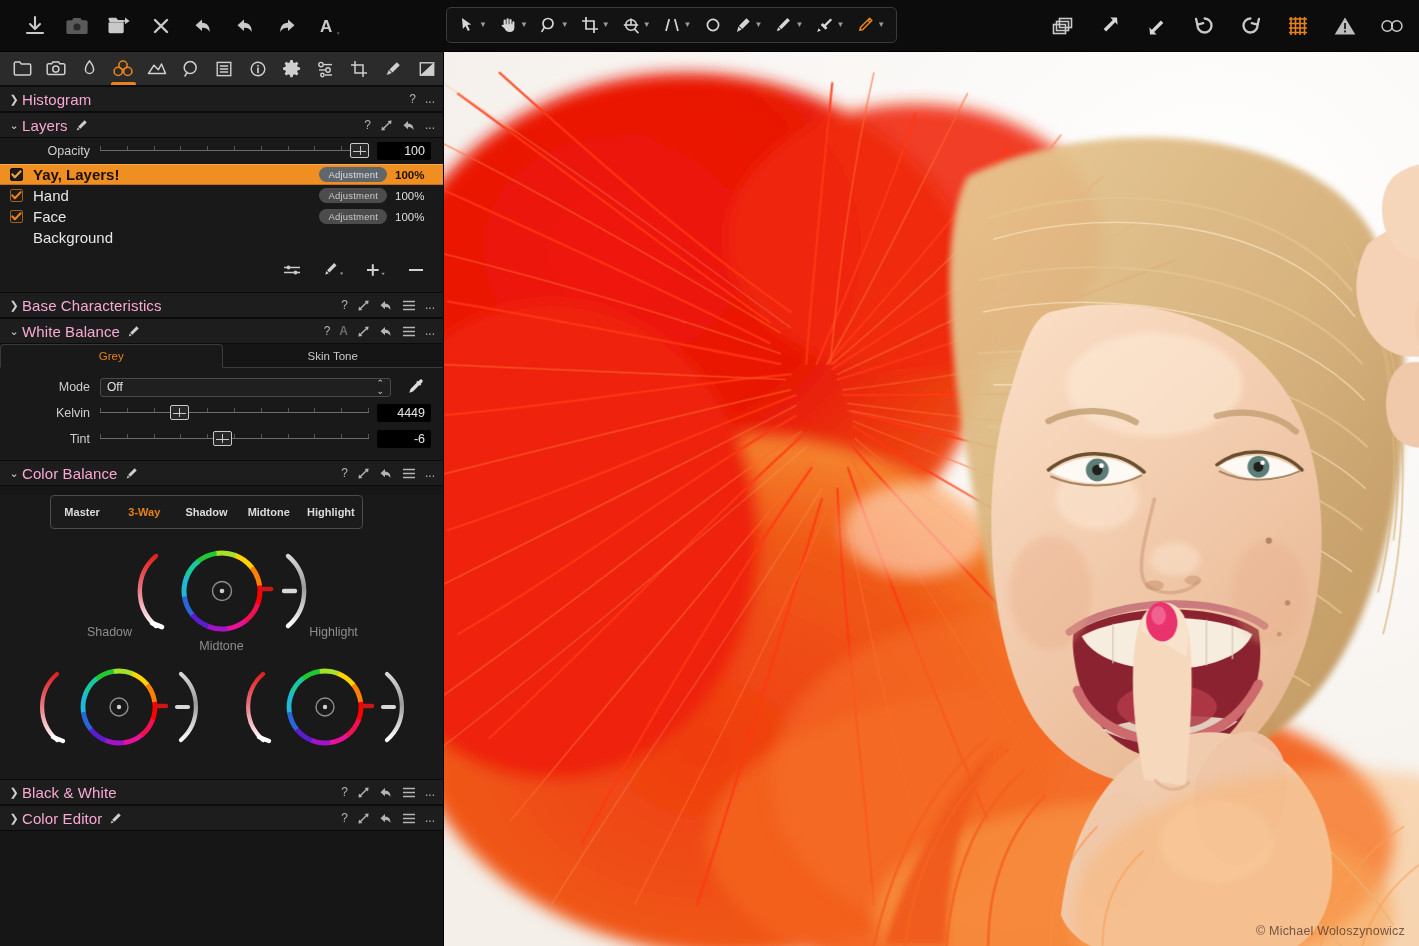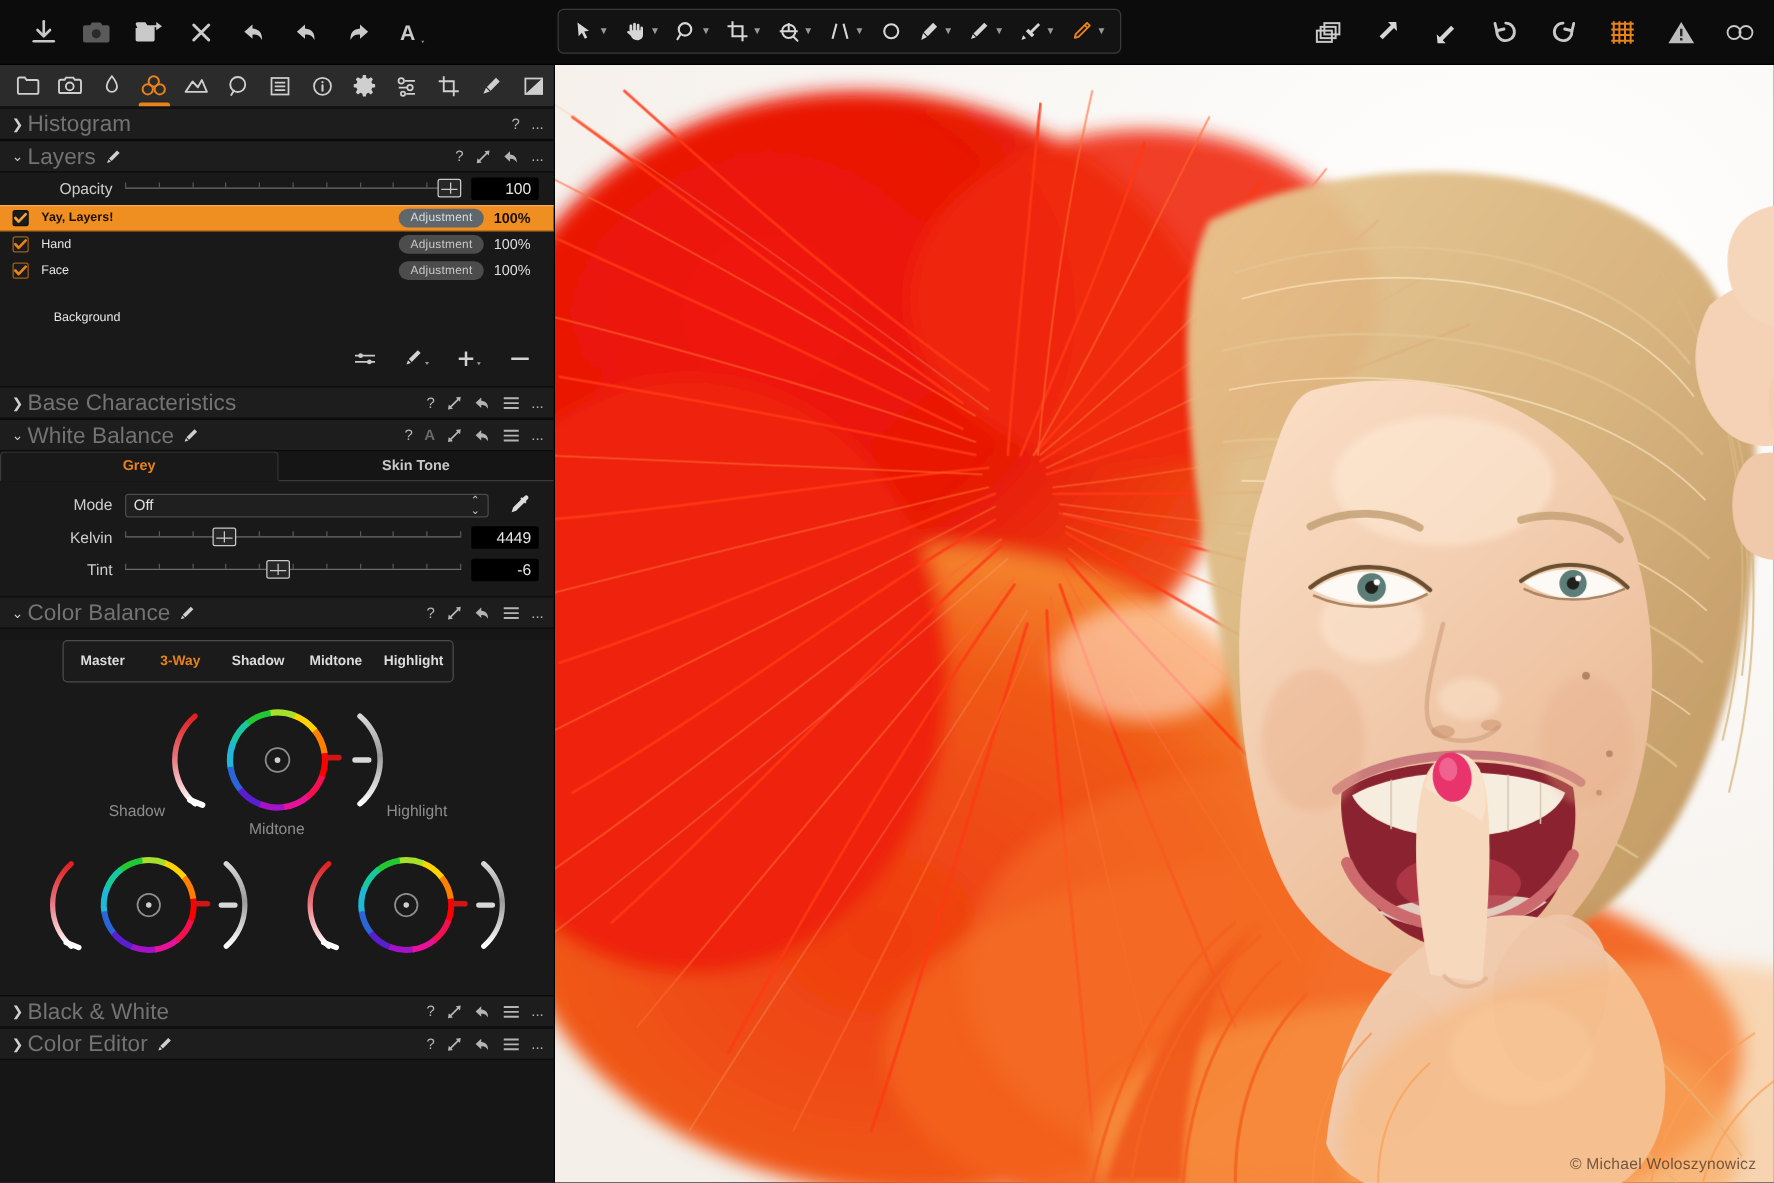--- a/index.html
+++ b/index.html
@@ -46,21 +46,21 @@
     background: #e8821a; border-radius: 2px 2px 0 0;
   }
   .panels { flex: 1; overflow: hidden; background: #161616; }
 
   .sect-hdr {
     height: 26px; display: flex; align-items: center;
     background: #1d1d1d; border-top: 1px solid #0b0b0b; border-bottom: 1px solid #0b0b0b;
     padding: 0 8px 0 6px; position: relative;
   }
   .sect-hdr .arrow { width: 16px; color: #cfcfcf; font-size: 11px; text-align: center; }
-  .sect-hdr .title { color: #737373; font-size: 18px; letter-spacing: .1px; }
+  .sect-hdr .title { color: #f9a8d4; font-size: 15px; letter-spacing: .1px; }
   .sect-hdr .hdr-icons { margin-left: auto; display: flex; align-items: center; gap: 9px; }
   .hi { color: #b4b4b4; font-size: 12px; line-height: 1; cursor: pointer; display:flex; align-items:center;}
   .hi.dim { color: #6a6a6a; }
   .brushdot { margin-left: 7px; display: inline-flex; }
 
   .panel-body { background: #191919; }
 
   
   .row { display: flex; align-items: center; height: 26px; padding: 0 12px 0 0; }
   .row .lbl { width: 100px; text-align: right; color: #cdcdcd; font-size: 12.5px; padding-right: 10px; }
@@ -84,39 +84,39 @@
   .layer-row {
     height: 21px; display: flex; align-items: center; padding: 0 6px 0 10px; cursor: pointer;
   }
   .layer-row.selected { background: #ef8f22; border-top: 1px solid #f5ab54; border-bottom: 1px solid #c4701a; }
   .chk {
     width: 13px; height: 13px; border-radius: 2px; background: #1b1b1b;
     border: 1px solid #a06018; display: flex; align-items: center; justify-content: center; flex: none;
   }
   .layer-row.selected .chk { background: #1b1b1b; border-color: #121212; }
   .chk svg { display: block; }
-  .lname { color: #e6e6e6; font-size: 10px; margin-left: 10px; }
+  .lname { color: #e6e6e6; font-size: 15px; margin-left: 10px; }
   .layer-row.selected .lname { color: #1c1003; font-weight: bold; }
   .badge {
     margin-left: auto; background: #4c4c4c; color: #c9c9c9; font-size: 9.5px;
     border-radius: 8px; padding: 1.5px 9px 2px; letter-spacing: .2px;
   }
   .layer-row.selected .badge { background: #60676c; color: #d9dde0; }
   .pct { width: 42px; color: #dedede; font-size: 11.5px; margin-left: 8px; }
   .layer-row.selected .pct { color: #1c1003; font-weight: bold; }
-  .layer-row.nochk { padding-left: 20px; margin-top: 17px; }
+  .layer-row.nochk { padding-left: 10px; }
   .layer-row.nochk .spacer { width: 13px; flex: none; }
 
   .layer-actions { height: 44px; display: flex; align-items: center; justify-content: flex-end; gap: 20px; padding-right: 18px; }
 
   
   .wbtabs { display: flex; height: 24px; background: #151515; }
   .wbtab {
     flex: 1; display: flex; align-items: center; justify-content: center;
-    font-size: 11.5px; font-weight: bold; color: #c8c8c8; cursor: pointer;
+    font-size: 11.5px; font-weight: normal; color: #c8c8c8; cursor: pointer;
     border-bottom: 1px solid #3a3a3a;
   }
   .wbtab.active { color: #e8821a; border: 1px solid #3a3a3a; border-bottom: 1px solid #191919; border-radius: 4px 4px 0 0; background: #191919; }
 
   .select {
     flex: 1; height: 19px; background: #1f1f1f; border: 1px solid #4a4a4a; border-radius: 3px;
     display: flex; align-items: center; padding: 0 6px; color: #e2e2e2; font-size: 12px;
     margin-right: 10px; position: relative; cursor: pointer;
   }
   .select .updown { margin-left: auto; color: #cfcfcf; font-size: 9px; line-height: .9; text-align: center; }

